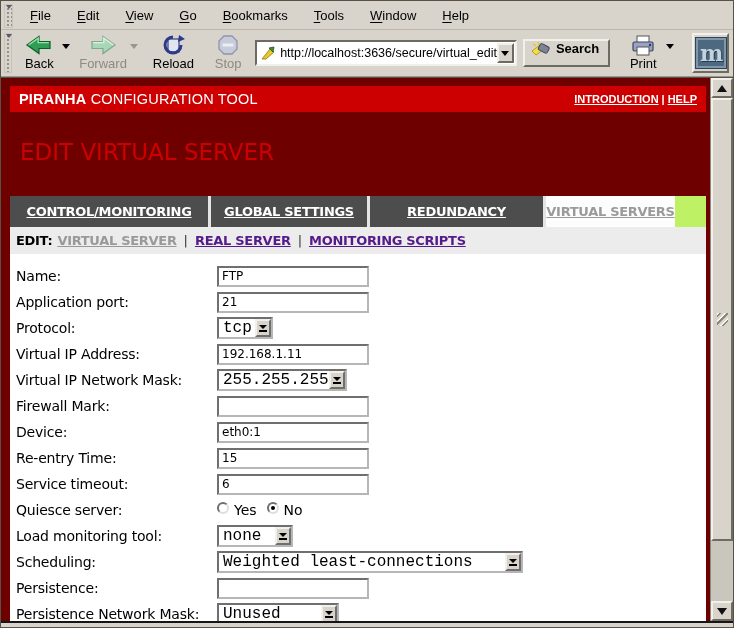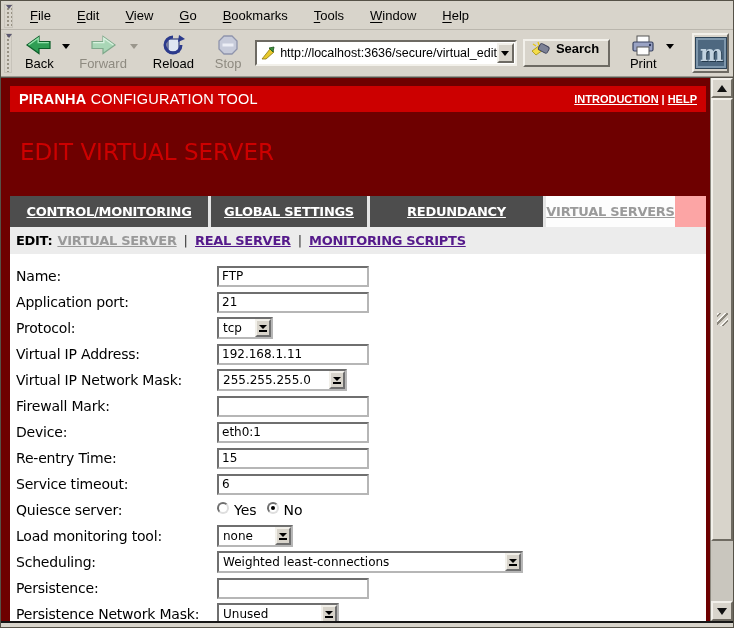--- a/index.html
+++ b/index.html
@@ -66,21 +66,21 @@
   .redbar { background:#cc0000; height:26px; display:flex; align-items:center; padding:0 9px;text-align:center; }
   .brand { color:#fff; font-size:14.5px; letter-spacing:0.2px; }
   .brand b { font-weight:bold; }
   .hdrlinks { margin-left:auto; font-size:11px; font-weight:bold; color:#fff; }
   .hdrlinks a { color:#fff; text-decoration:underline; }
   .hdrlinks .sep { text-decoration:none; padding:0 3px; }
 
   .pagetitle { color:#cc0000; font-family:"DejaVu Sans", sans-serif; font-size:23px;
                margin:27px 0 0 10px; letter-spacing:0px; }
 
-  .content { margin-top:31px; background:#fca5a5; }
+  .content { margin-top:31px; background:#bef264; }
   .tabbar { display:flex; height:31px; }
   .tab { background:#4d4d4d; display:flex; align-items:center; justify-content:center;
          border-right:3px solid #e4e4e4; }
   .tab span { color:#fff; font-weight:bold; font-size:13px; text-decoration:underline;
               font-family:"DejaVu Sans", sans-serif; letter-spacing:-0.3px; }
   .tab.active { background:#fdfdfd; border-right:none; }
   .tab.active span { color:#9a9a9a; }
 
   .subnav { background:#ececec; height:27px; display:flex; align-items:center; padding-left:6px;
             font-family:"DejaVu Sans", sans-serif; font-size:13px; }
@@ -94,22 +94,22 @@
           font-family:"DejaVu Sans", sans-serif; }
   .flabel { width:201px; font-size:14px; color:#000; letter-spacing:-0.2px; }
   .fctl { display:flex; align-items:center; }
 
   .tinput { height:21px; background:#fff; border:2px solid; border-color:#6f6f6f #b6b6b6 #b6b6b6 #6f6f6f;
             display:flex; align-items:center; padding:0 3px; }
   .tinput span { font-size:12px; color:#000; white-space:nowrap; overflow:hidden; }
 
   .sel { height:22px; background:#fff; border:2px solid; border-color:#6f6f6f #b6b6b6 #b6b6b6 #6f6f6f;
          display:flex; align-items:stretch; }
-  .selval { flex:1; font-size:12px; color:#000; display:flex; align-items:center; padding-left:4px;
-            white-space:nowrap; overflow:hidden; }
+  .selval { flex:1; font-size:16px; color:#000; display:flex; align-items:center; padding-left:4px;
+            white-space:nowrap; overflow:hidden;font-family:Liberation Mono, monospace; }
   .selbtn { width:16px; background:#d8d4cb; border:2px solid; border-color:#f2f0ea #6f6f6f #6f6f6f #f2f0ea;
             display:flex; flex-direction:column; align-items:center; justify-content:center; }
   .selbtn .tri { width:0; height:0; border-left:4px solid transparent; border-right:4px solid transparent;
                  border-top:4px solid #000; }
   .selbtn .bar { width:8px; height:2px; background:#000; margin-top:1px; }
 
   .radiowrap { display:flex; align-items:flex-start; margin-right:10px; }
   .radio { width:12px; height:12px; border-radius:50%; background:#fff; position:relative;
            border:2px solid; border-color:#6f6f6f #dedede #dedede #6f6f6f; }
   .radio.sel::after { content:""; position:absolute; left:2px; top:2px; width:4px; height:4px;

